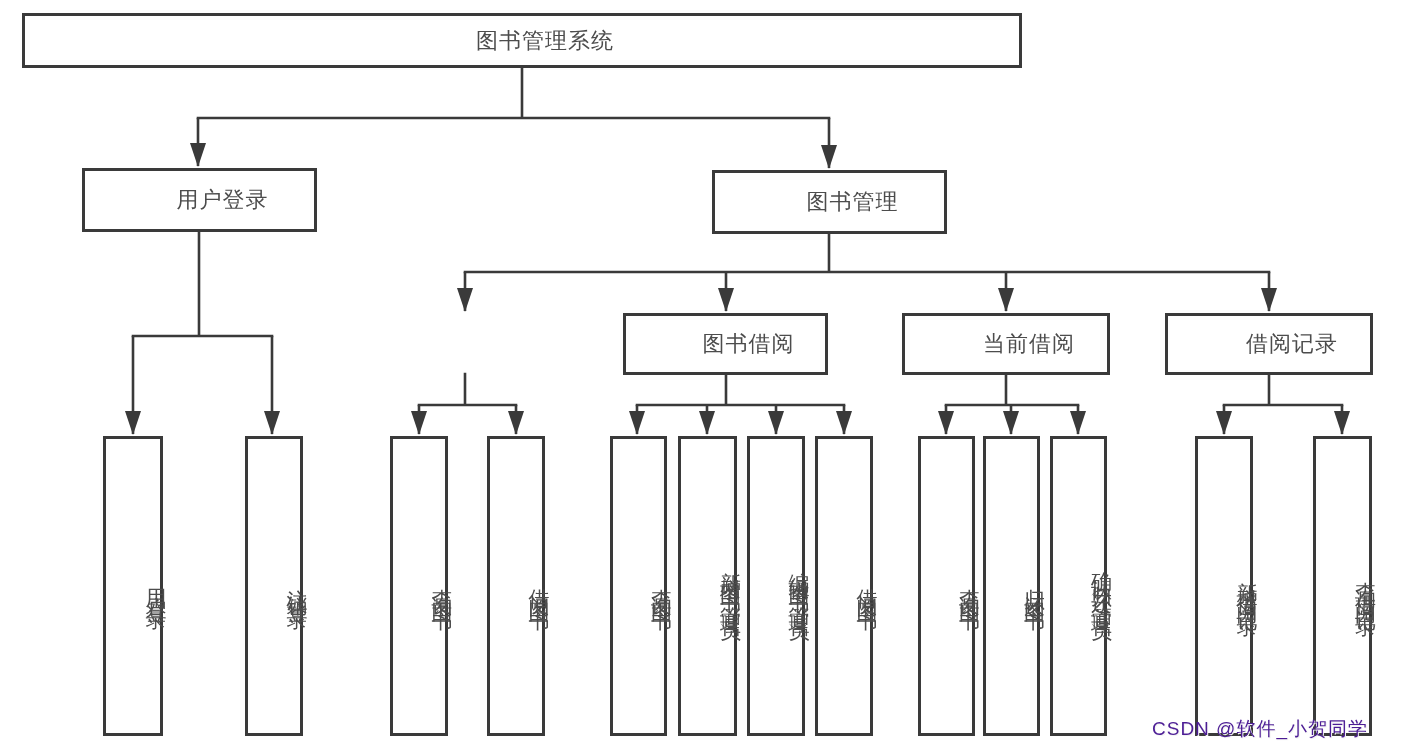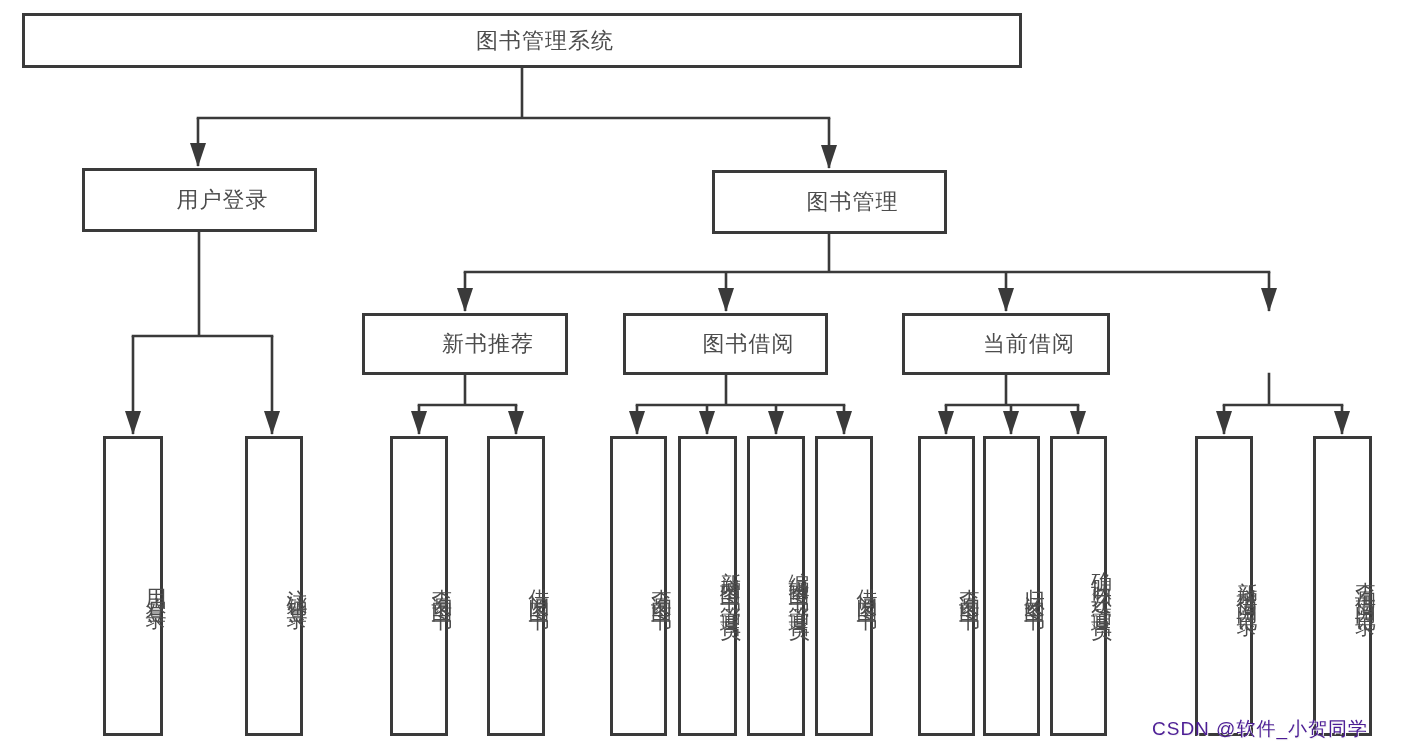--- a/index.html
+++ b/index.html
@@ -104,23 +104,23 @@
       <path d="M1224,405 V434" marker-end="url(#arrow)"></path>
       <path d="M1342,405 V434" marker-end="url(#arrow)"></path>
     </g>
   </svg>
 
   <div class="node hbox" style="left:22px; top:13px; width:1000px; height:55px;">图书管理系统</div>
 
   <div class="node hbox" style="left:82px; top:168px; width:235px; height:64px;">用户登录</div>
   <div class="node hbox" style="left:712px; top:170px; width:235px; height:64px;">图书管理</div>
 
-  <div class="node hbox" style="left:362px; top:313px; width:206px; height:62px;">新书推荐</div>
   <div class="node hbox" style="left:902px; top:313px; width:208px; height:62px;">当前借阅</div>
   <div class="node hbox" style="left:623px; top:313px; width:205px; height:62px;">图书借阅</div>
+  <div class="node hbox" style="left:1165px; top:313px; width:208px; height:62px;">借阅记录</div>
 
   <div class="node leaf" style="left:103px; top:436px; width:60px; height:300px;">
     <span>用户登录</span>
   </div>
   <div class="node leaf" style="left:245px; top:436px; width:58px; height:300px;">
     <span>注销登录</span>
   </div>
 
   <div class="node leaf" style="left:390px; top:436px; width:58px; height:300px;">
     <span>查询图书</span>

